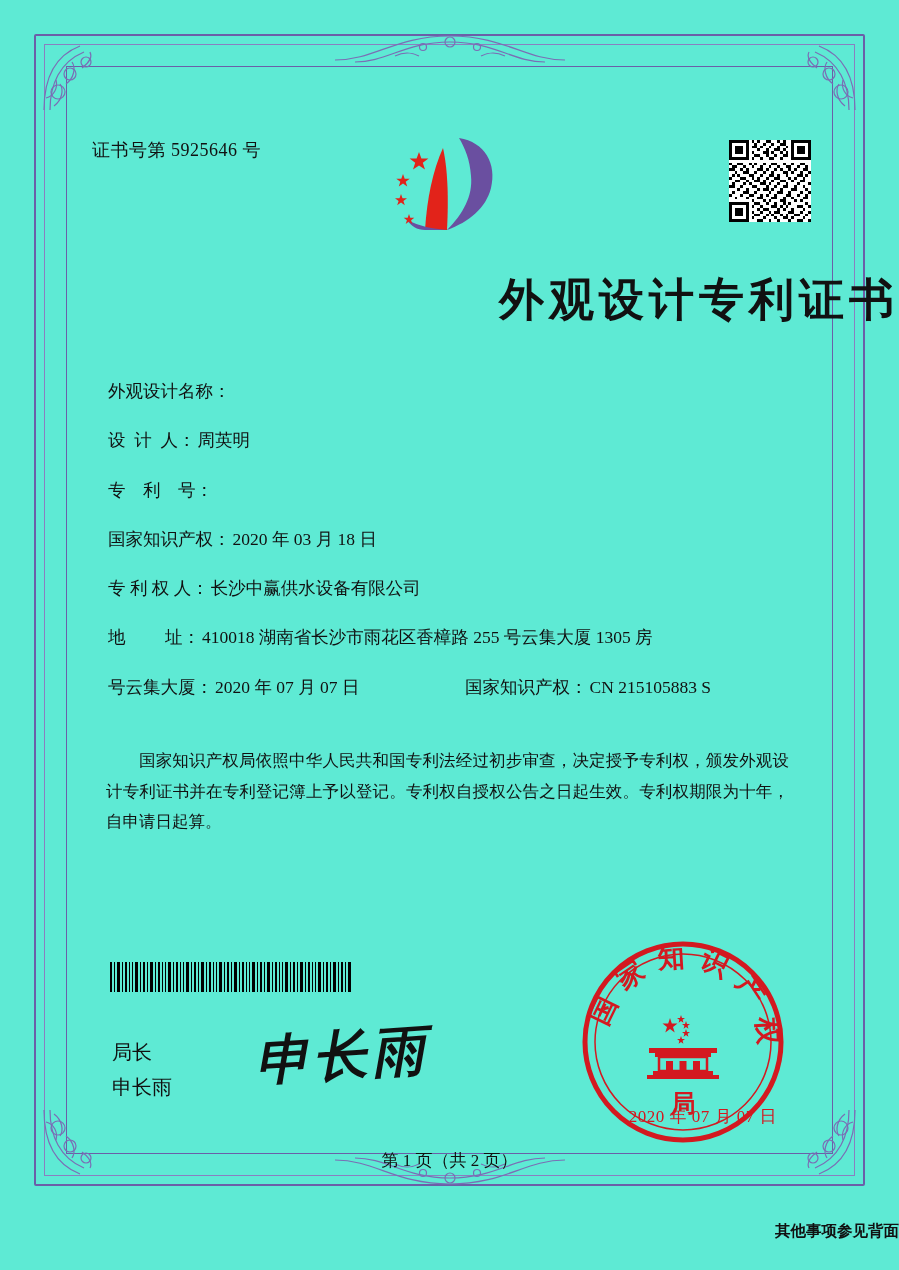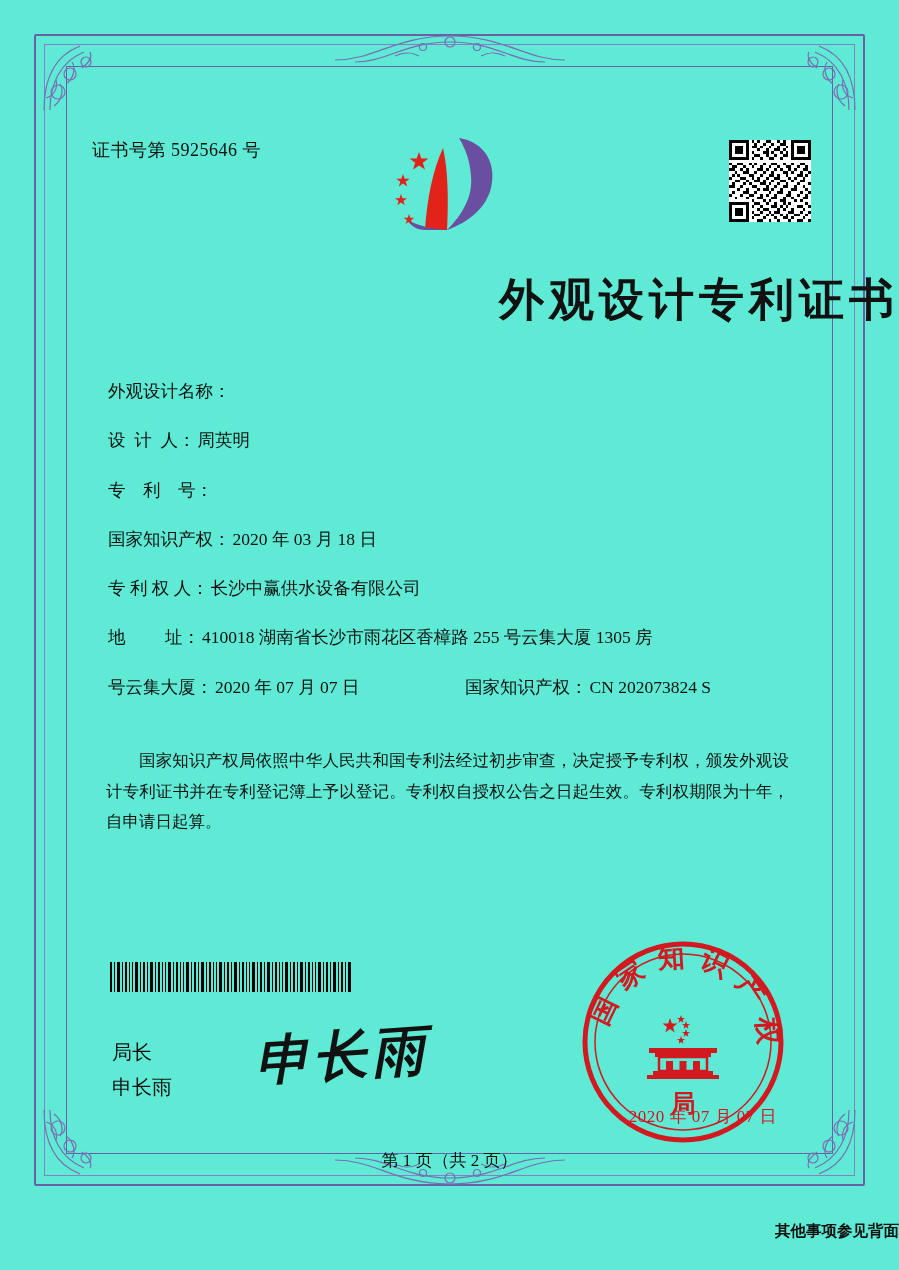--- a/index.html
+++ b/index.html
@@ -575,21 +575,21 @@
       <span class="val">长沙中赢供水设备有限公司</span>
     </div>
     <div class="row">
       <span class="lbl">地         址：</span>
       <span class="val">410018  湖南省长沙市雨花区香樟路 255 号云集大厦 1305 房</span>
     </div>
     <div class="row split">
       <span class="lbl">号云集大厦：</span>
       <span class="val">2020 年 07 月 07 日</span>
       <span class="lbl2">国家知识产权：</span>
-      <span class="val">CN 202073824 S</span>
+      <span class="val">CN 215105883 S</span>
     </div>
   </div>
 
   <div class="paras">
     <p>国家知识产权局依照中华人民共和国专利法经过初步审查，决定授予专利权，颁发外观设计专利证书并在专利登记簿上予以登记。专利权自授权公告之日起生效。专利权期限为十年，自申请日起算。</p>
   </div>
 
   <div class="barcode">
     <svg viewBox="0 0 242 30" shape-rendering="crispEdges">
       <g fill="#000">

